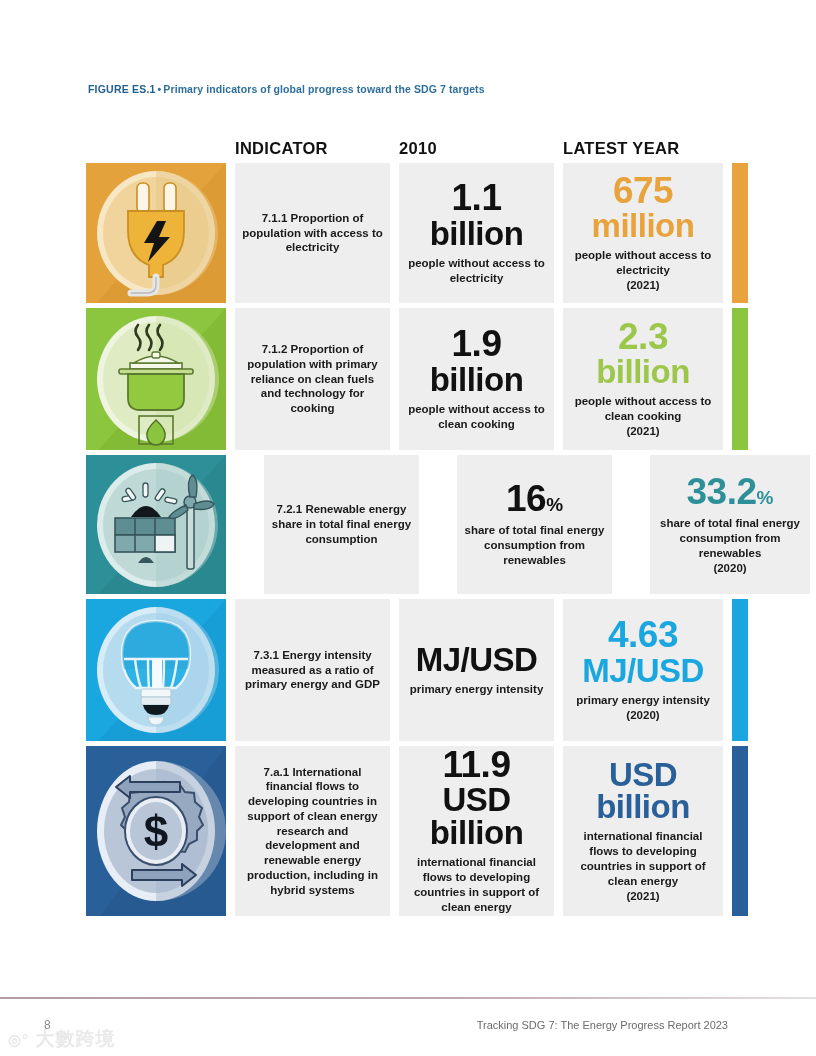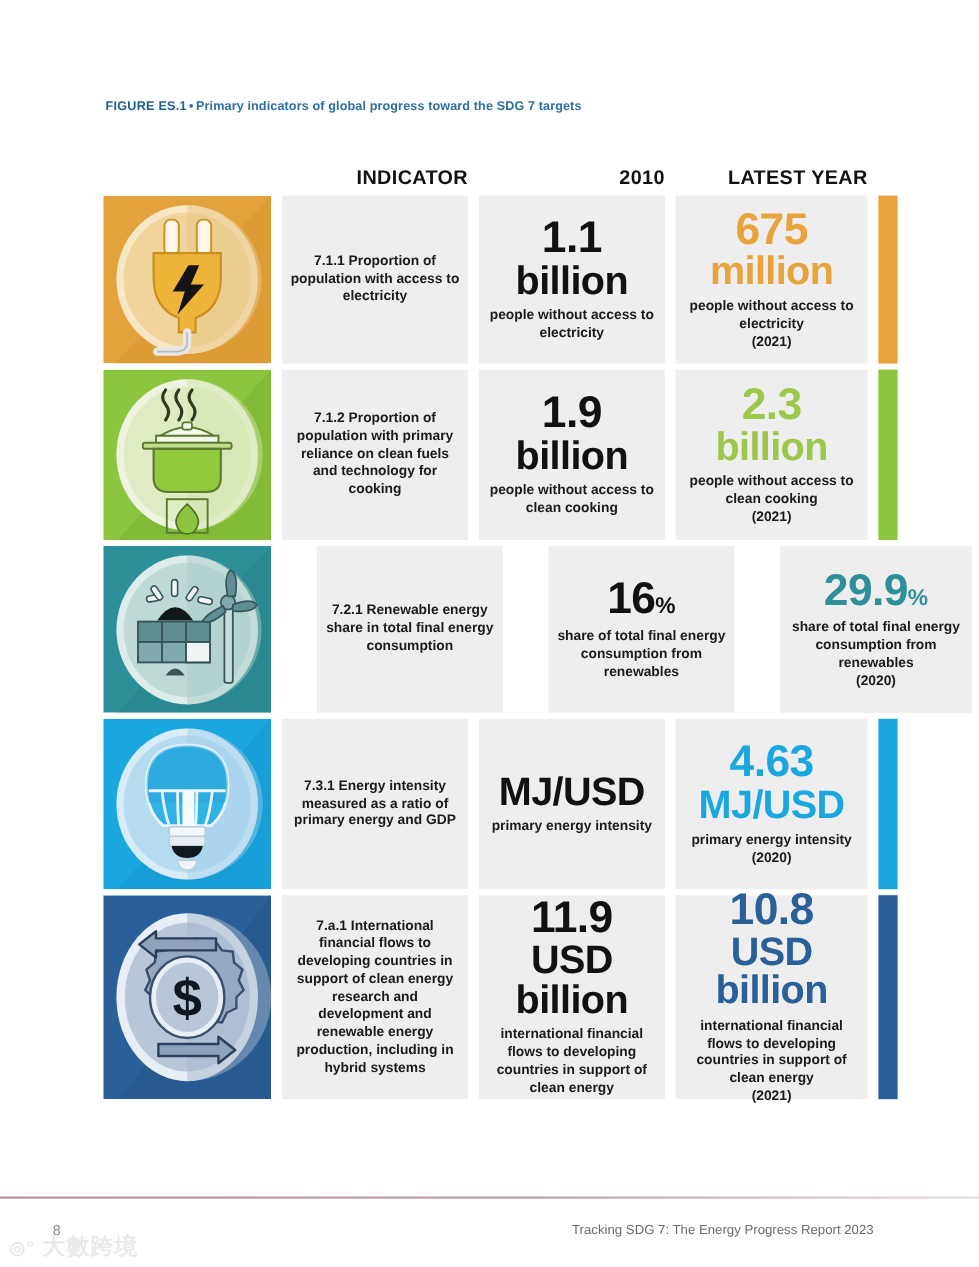--- a/index.html
+++ b/index.html
@@ -18,21 +18,21 @@
     white-space:nowrap;
   }
   .fig-caption .fignum{font-weight:bold;color:#1f5f8f;letter-spacing:.2px;}
   .fig-caption .dot{color:#2e6f9e;padding:0 2px;font-weight:bold;}
   .fig-caption .captxt{font-weight:bold;color:#2e6f9e;}
 
   
   .table{position:absolute;left:86px;top:128px;width:660px;}
 
   .head-row{display:flex;height:30px;align-items:flex-end;}
-  .head-cell{text-align:right;font-weight:bold;font-size:16.5px;color:#111;letter-spacing:.3px;}
+  .head-cell{text-align:left;font-weight:bold;font-size:16.5px;color:#111;letter-spacing:.3px;}
   .c-icon{width:140px;flex:0 0 140px;}
   .c-ind{width:155px;flex:0 0 155px;margin-left:9px;}
   .c-2010{width:155px;flex:0 0 155px;margin-left:9px;}
   .c-latest{width:160px;flex:0 0 160px;margin-left:9px;}
   .c-bar{width:16px;flex:0 0 16px;margin-left:9px;}
 
   .row{display:flex;margin-top:5px;}
   .cell{box-sizing:border-box;}
 
   
@@ -221,21 +221,21 @@
         <div class="ind-text">7.2.1 Renewable energy share in total final energy consumption</div>
       </div>
       <div class="cell panel v2010">
         <div class="big">
           <span class="big-inline">16</span><span class="sup-unit">%</span>
         </div>
         <div class="sub">share of total final energy consumption from renewables</div>
       </div>
       <div class="cell panel vlatest">
         <div class="big" style="color:#2d9099;">
-          <span class="big-inline">29.9</span><span class="sup-unit">%</span>
+          <span class="big-inline">33.2</span><span class="sup-unit">%</span>
         </div>
         <div class="sub">
           <span>share of total final energy consumption from renewables</span>
           <span class="yr">(2020)</span>
         </div>
       </div>
       <div class="cell bar" style="background:#2d9099;"></div>
     </div>
 
     <div class="row" style="height:142px;">
@@ -309,21 +309,20 @@
       </div>
       <div class="cell panel v2010">
         <div class="big">
           <span class="big-num">11.9</span>
           <span class="big-unit">USD billion</span>
         </div>
         <div class="sub">international financial flows to developing countries in support of clean energy</div>
       </div>
       <div class="cell panel vlatest">
         <div class="big" style="color:#2a6099;">
-          <span class="big-num">10.8</span>
           <span class="big-unit">USD billion</span>
         </div>
         <div class="sub">
           <span>international financial flows to developing countries in support of clean energy</span>
           <span class="yr">(2021)</span>
         </div>
       </div>
       <div class="cell bar" style="background:#2a6099;"></div>
     </div>
 

